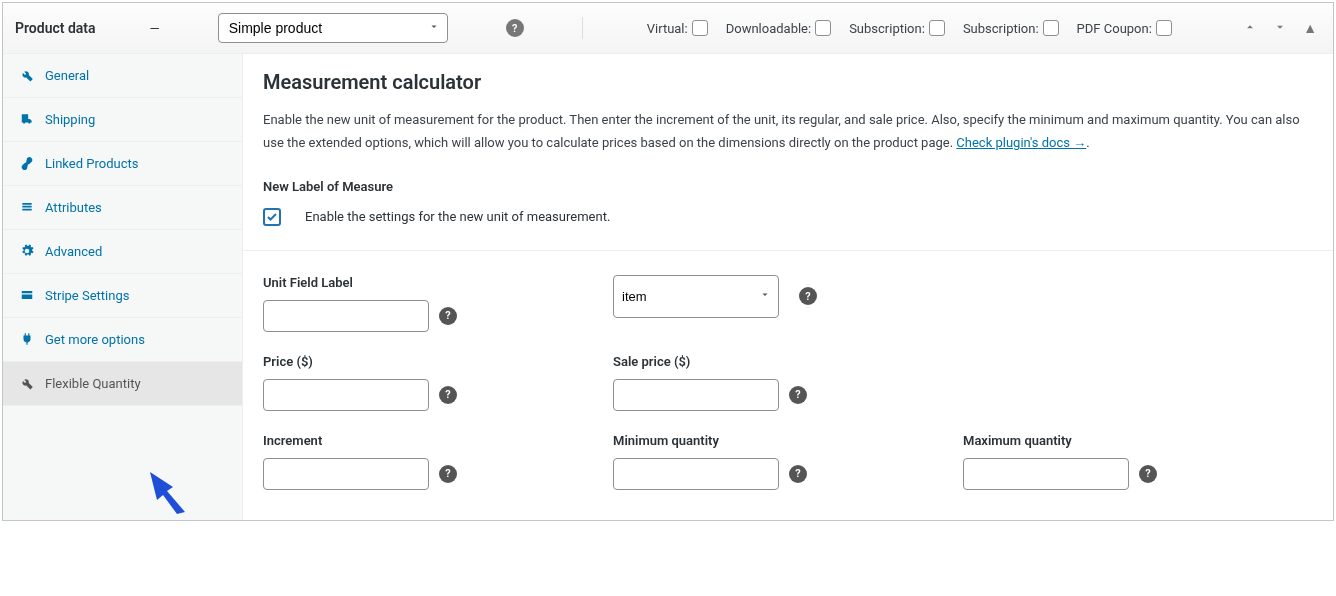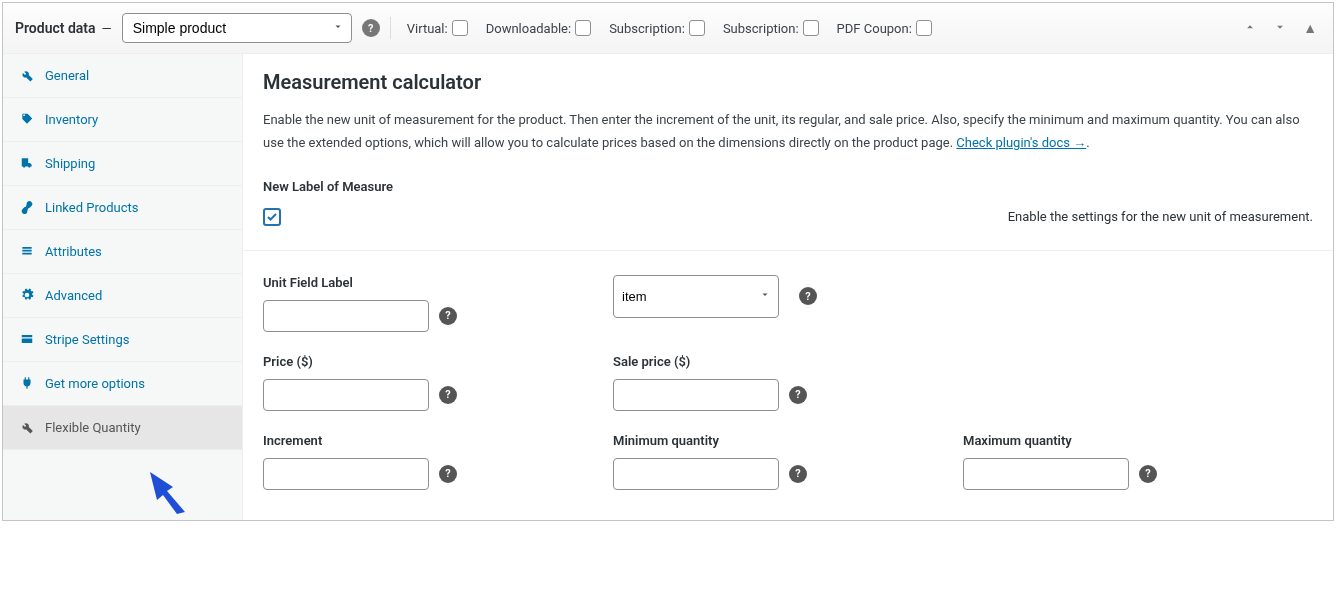--- a/index.html
+++ b/index.html
@@ -1,20 +1,20 @@
 <!DOCTYPE html>
 <html><head>
 <meta charset="utf-8">
 <style>
 * { box-sizing: border-box; margin: 0; padding: 0; }
 body { font-family: -apple-system, BlinkMacSystemFont, "Segoe UI", Roboto, sans-serif; font-size: 13px; color: #2c3338; background: #fff; }
 
 .panel { border: 1px solid #c3c4c7; background: #fff; margin: 2px; width: 1332px; }
 
-.header { display: flex; align-items: center; padding: 10px 12px; border-bottom: 1px solid #eee; background: linear-gradient(#fdfdfd,#f4f4f4); }
+.header { display: flex; align-items: center; padding: 10px 12px; border-bottom: 1px solid #eee; background: linear-gradient(#fdfdfd,#f4f4f4); gap: 48px; }
 .header-title { font-weight: 600; font-size: 14px; margin-right: 6px; }
 .header-dash { margin-right: 10px; }
 .product-type { height: 30px; width: 230px; border: 1px solid #8c8f94; border-radius: 4px; padding: 0 18px 0 10px; font-size: 14px; background: #fff; appearance: none; }
 .select-wrap { position: relative; display: inline-block; margin-right: 10px; }
 .select-wrap .chev { position: absolute; right: 8px; top: 50%; transform: translateY(-50%); pointer-events: none; color: #555; }
 
 .help-icon { display: inline-flex; width: 18px; height: 18px; border-radius: 50%; background: #777; color: #fff; align-items: center; justify-content: center; font-size: 11px; font-weight: 600; cursor: help; }
 .help-icon.light { background: #555; }
 .divider { width: 1px; height: 22px; background: #ddd; margin: 0 10px; }
 
@@ -31,21 +31,21 @@
 .tab .ticon { width: 16px; display: inline-flex; justify-content: center; }
 .tab.active { background: #e6e6e6; color: #555; }
 .tab.active .ticon { color: #555; }
 
 .content { flex: 1; padding: 16px 20px 30px 20px; }
 .content h2 { font-size: 20px; font-weight: 600; margin-bottom: 14px; }
 .desc { font-size: 13px; line-height: 1.8; color: #3c434a; margin-bottom: 24px; }
 .desc a { color: #0073aa; text-decoration: underline; }
 
 .section-sub { font-weight: 600; margin-bottom: 14px; font-size: 13px; }
-.enable-row { display: flex; align-items: center; gap: 11px; margin-bottom: 24px; justify-content: space-between; }
+.enable-row { display: flex; align-items: center; gap: 24px; margin-bottom: 24px; }
 .chk-checked { width: 18px; height: 18px; border: 2px solid #2271b1; border-radius: 3px; display: inline-flex; align-items: center; justify-content: center; color: #2271b1; font-weight: 700; font-size: 12px; }
 
 .hr { height: 1px; background: #eee; margin: 0 -20px 24px -20px; }
 
 .grid { display: grid; grid-template-columns: 350px 350px 350px; column-gap: 0; row-gap: 22px; }
 .field { }
 .field label { display: block; font-weight: 600; font-size: 13px; margin-bottom: 10px; }
 .field-row { display: flex; align-items: center; gap: 10px; }
 .txt { height: 32px; width: 166px; border: 1px solid #8c8f94; border-radius: 4px; padding: 0 8px; font-size: 13px; }
 .sel { height: 43px; width: 166px; border: 1px solid #8c8f94; border-radius: 4px; padding: 0 28px 0 8px; font-size: 13px; appearance: none; background: #fff; }
@@ -121,28 +121,20 @@
         <span class="ticon">
               <svg width="14" height="14" viewBox="0 0 24 24">
                 <path fill="currentColor" d="M22 19l-7-7c.6-1.7.2-3.7-1.2-5.1-1.8-1.8-4.6-2-6.6-.6l3.5 3.5-2.1 2.1L5.1 8.4c-1.4 2-1.2 4.8.6 6.6 1.4 1.4 3.4 1.8 5.1 1.2l7 7 4.2-4.2z"></path>
               </svg>
             </span>
         <span>General</span>
       </div>
       <div class="tab">
         <span class="ticon">
               <svg width="14" height="14" viewBox="0 0 24 24">
-                <path fill="currentColor" d="M21 11l-8-8H4v9l8 8 9-9zM7 7a1.5 1.5 0 110-3 1.5 1.5 0 010 3z"></path>
-              </svg>
-            </span>
-        <span>Inventory</span>
-      </div>
-      <div class="tab">
-        <span class="ticon">
-              <svg width="14" height="14" viewBox="0 0 24 24">
                 <path fill="currentColor" d="M3 4h11v8h3l3 3v3h-2a2 2 0 11-4 0H9a2 2 0 11-4 0H3V4z"></path>
               </svg>
             </span>
         <span>Shipping</span>
       </div>
       <div class="tab">
         <span class="ticon">
               <svg width="14" height="14" viewBox="0 0 24 24">
                 <path fill="currentColor" d="M10 13a5 5 0 007 0l3-3a5 5 0 00-7-7l-1 1m2 9a5 5 0 00-7 0l-3 3a5 5 0 007 7l1-1"></path>
               </svg>

